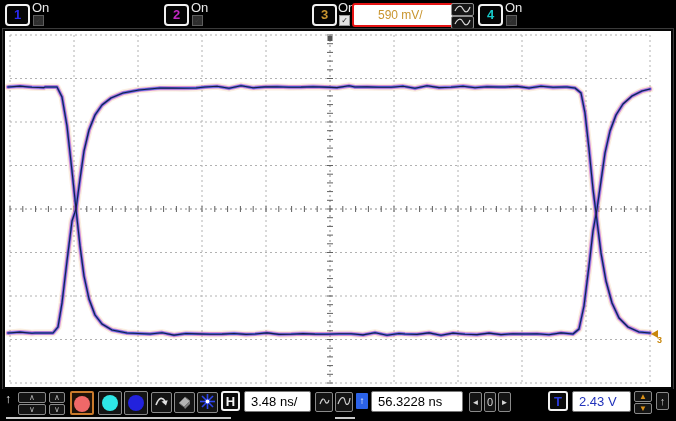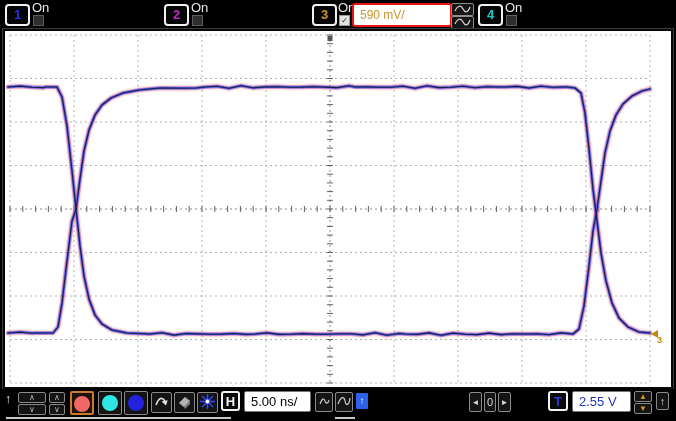--- a/index.html
+++ b/index.html
@@ -9,21 +9,21 @@
   
   .top-bar{position:absolute;left:2px;top:2px;right:2px;height:27px;background:#000;}
   .chbox{position:absolute;top:2px;width:21px;height:18px;background:#050505;border:2px solid #f2f2f2;
     border-radius:4px;font-weight:bold;font-size:13px;line-height:18px;text-align:center;}
   .onlabel{position:absolute;top:0;color:#e8e8e8;font-size:13px;line-height:12px;}
   .checkbox{position:absolute;width:9px;height:9px;background:#2e2e2e;border:1px solid #5d5d5d;
     font-size:8px;line-height:9px;text-align:center;color:#3a3a3a;}
   .checkbox::after{content:"\2713";}
   .checkbox.checked{background:#e3e3e3;border-color:#9a9a9a;color:#222;}
   .scalebox{position:absolute;left:350px;top:1px;width:90px;height:20px;background:#fff;
-    border:2px solid #e61414;border-radius:3px;color:#c9952f;font-size:12px;line-height:20px;padding-left:6px;}
+    border:2px solid #e61414;border-radius:3px;color:#c9952f;font-size:12px;line-height:20px;padding-left:24px;}
   .wavebtn{position:absolute;width:21px;height:11px;background:#161616;border:1px solid #8f8f8f;
     border-radius:2px;}
   .wavebtn svg{display:block;margin:1px auto 0;}
 
   
   .plot{position:absolute;left:3px;top:29px;width:666px;height:356px;background:#fff;
     border:2px solid #060606;box-shadow:0 0 0 1px #3a3a3a;}
 
   
   .bottom-bar{position:absolute;left:2px;top:389px;right:2px;height:28px;background:#000;}
@@ -246,40 +246,41 @@
               <line x1="8.5" y1="1" x2="8.5" y2="16"></line>
               <line x1="1" y1="8.5" x2="16" y2="8.5"></line>
               <line x1="3" y1="3" x2="14" y2="14"></line>
               <line x1="14" y1="3" x2="3" y2="14"></line>
             </g>
             <circle cx="8.5" cy="8.5" r="2.4" fill="#fff" stroke="#2f46f0"></circle>
           </svg></span>
     </div>
 
     <div class="badge" style="left:219px;top:2px;width:19px;height:20px;line-height:17px;color:#f2f2f2">H</div>
-    <div class="whitebox" style="left:242px;top:2px;width:67px;height:21px;line-height:20px">5.00 ns/</div>
+    <div class="whitebox" style="left:242px;top:2px;width:67px;height:21px;line-height:20px">3.48 ns/</div>
 
     <div class="btn" style="left:313px;top:3px;width:18px;height:20px">
       <span><svg width="12" height="16">
             <path d="M2,11 C4,5 6,5 7,8 C8,11 10,11 11,7" fill="none" stroke="#cfcfcf" stroke-width="1.1"></path>
           </svg></span>
     </div>
     <div class="btn" style="left:333px;top:3px;width:18px;height:20px">
       <span><svg width="14" height="16">
             <path d="M1,11 C4,3 7,3 8,8 C9,13 12,13 13,5" fill="none" stroke="#cfcfcf" stroke-width="1.2"></path>
           </svg></span>
     </div>
     <div class="bluebox" style="left:354px;top:4px;width:12px;height:16px">↑</div>
 
+    <div class="whitebox" style="left:369px;top:2px;width:92px;height:21px;line-height:20px">56.3228 ns</div>
     <div class="btn tri" style="left:467px;top:3px;width:13px;height:20px;line-height:19px">◄</div>
     <div class="btn" style="left:482px;top:3px;width:12px;height:20px;font-size:11px;line-height:19px">0</div>
     <div class="btn tri" style="left:496px;top:3px;width:13px;height:20px;line-height:19px">►</div>
 
     <div class="badge" style="left:546px;top:2px;width:20px;height:20px;line-height:17px;color:#2b3bdd">T</div>
-    <div class="whitebox" style="left:570px;top:2px;width:59px;height:21px;line-height:20px;color:#2233bb">2.55 V</div>
+    <div class="whitebox" style="left:570px;top:2px;width:59px;height:21px;line-height:20px;color:#2233bb">2.43 V</div>
     <div class="btn tri amber" style="left:632px;top:2px;width:18px;height:11px;line-height:10px">▲</div>
     <div class="btn tri amber" style="left:632px;top:14px;width:18px;height:11px;line-height:10px">▼</div>
     <div class="btn" style="left:654px;top:3px;width:13px;height:18px;font-size:11px;line-height:16px">↑</div>
   </div>
 
   <div class="strip" style="left:6px;width:225px"></div>
   <div class="strip" style="left:335px;width:20px"></div>
 </div>
 
 </body></html>

